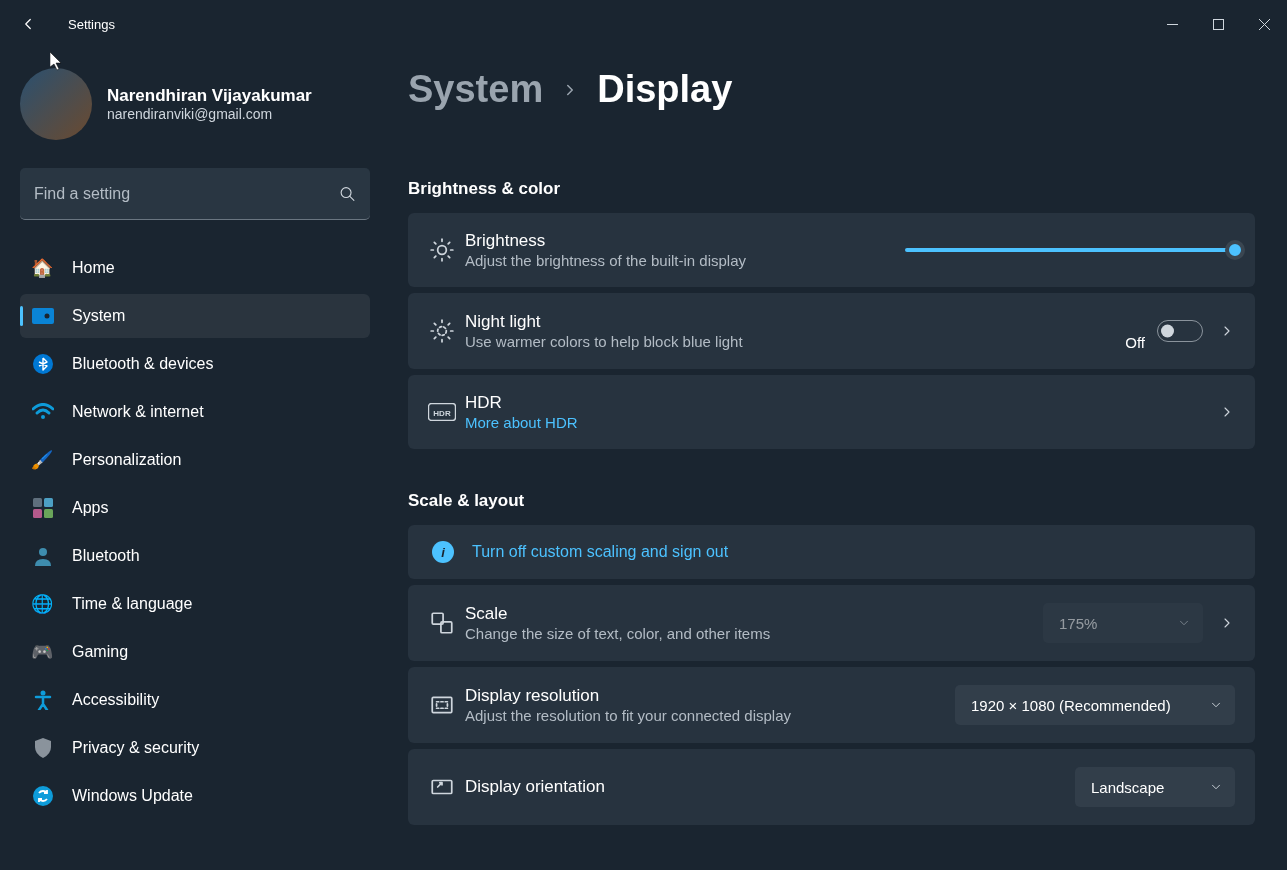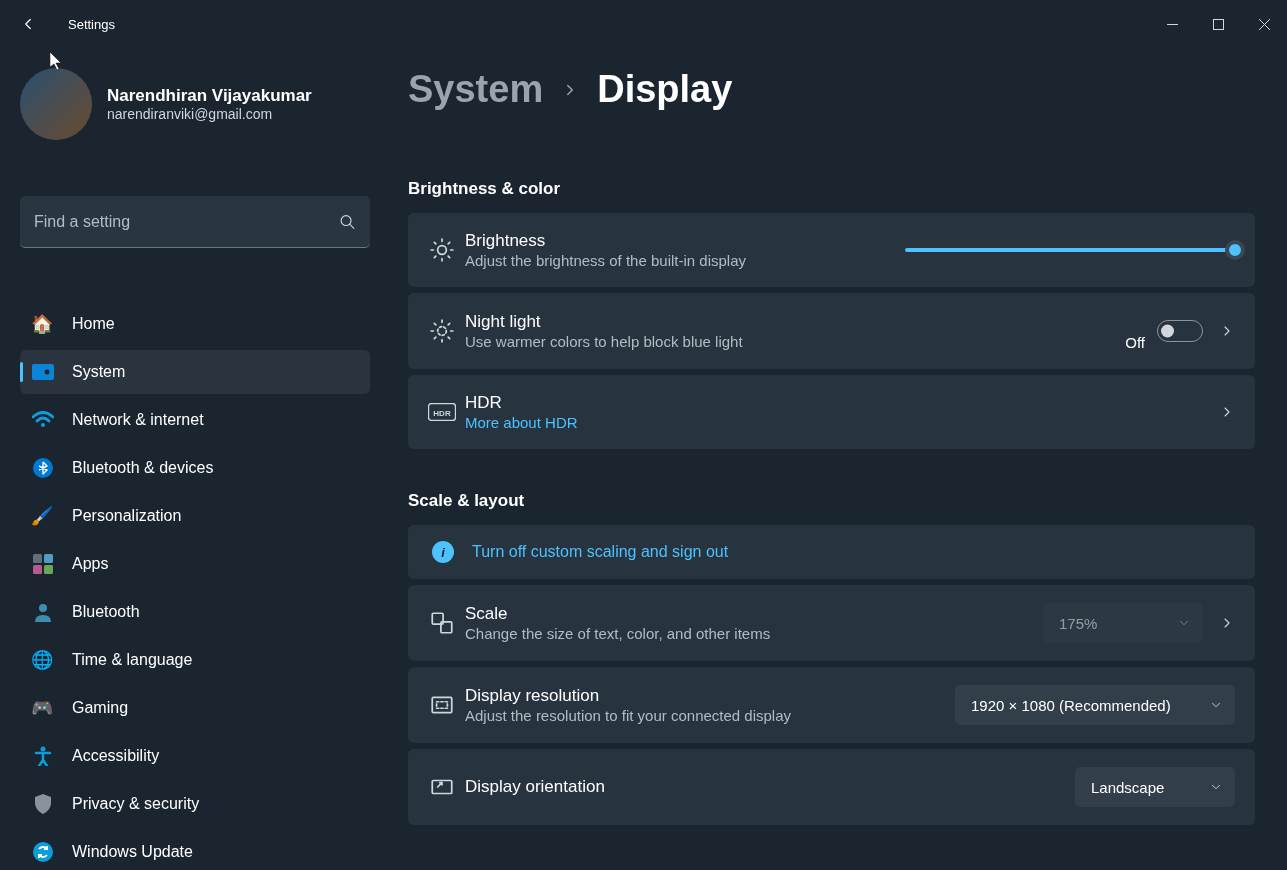--- a/index.html
+++ b/index.html
@@ -8,21 +8,21 @@
 .titlebar { height: 48px; display: flex; align-items: center; justify-content: space-between; padding: 0 0 0 8px; }
 .titlebar-left { display: flex; align-items: center; gap: 20px; }
 .back-btn { width: 40px; height: 40px; display: flex; align-items: center; justify-content: center; cursor: pointer; border-radius: 4px; }
 .app-title { font-size: 13px; color: #ffffff; }
 .window-controls { display: flex; }
 .win-btn { width: 46px; height: 32px; display: flex; align-items: center; justify-content: center; cursor: pointer; color: #cfd6dd; }
 
 .cursor { position: absolute; top: 52px; left: 50px; z-index: 1000; pointer-events: none; }
 
 .layout { display: flex; height: calc(100% - 48px); }
-.sidebar { width: 390px; padding: 20px 20px 0 20px; display: flex; flex-direction: column; gap: 28px; }
+.sidebar { width: 390px; padding: 20px 20px 0 20px; display: flex; flex-direction: column; }
 .user-block { display: flex; align-items: center; gap: 15px; margin-bottom: 28px; }
 .avatar { width: 72px; height: 72px; border-radius: 50%; background: linear-gradient(135deg, #2a5070 0%, #6b4a2f 100%); }
 .user-name { font-size: 17px; font-weight: 600; color: #ffffff; }
 .user-email { font-size: 14px; color: #cfd6dd; }
 
 .search-box { position: relative; margin-bottom: 26px; }
 .search-input { width: 100%; height: 52px; background: #293642; border: none; border-bottom: 1px solid #6a7681; border-radius: 5px; padding: 0 44px 0 14px; color: #ffffff; font-size: 16px; outline: none; }
 .search-input::placeholder { color: #b3bcc5; }
 .search-ic { position: absolute; right: 14px; top: 50%; transform: translateY(-50%); color: #cfd6dd; }
 
@@ -136,36 +136,36 @@
         <span class="nav-icon">
             <svg width="22" height="16" viewBox="0 0 22 16">
               <rect x="0" y="0" width="22" height="16" rx="2" fill="#0a84d6"></rect>
               <circle cx="15" cy="8" r="2.5" fill="#1a2530"></circle>
             </svg>
           </span>
         <span class="nav-label">System</span>
       </div>
       <div class="nav-item">
         <span class="nav-icon">
+            <svg width="20" height="20">
+              <circle cx="10" cy="10" r="10" fill="#0078d4"></circle>
+              <path d="M10 4 L10 16 L14 12 L6 8 M10 4 L14 8 L6 12" stroke="#fff" stroke-width="1.4" fill="none" stroke-linejoin="round"></path>
+            </svg>
+          </span>
+        <span class="nav-label">Bluetooth &amp; devices</span>
+      </div>
+      <div class="nav-item">
+        <span class="nav-icon">
             <svg width="22" height="18" viewBox="0 0 22 18">
               <path d="M1 6 Q11 -3 21 6" stroke="#0e9cda" stroke-width="3" fill="none" stroke-linecap="round"></path>
               <path d="M5 10 Q11 4 17 10" stroke="#0e9cda" stroke-width="3" fill="none" stroke-linecap="round"></path>
               <circle cx="11" cy="14" r="2" fill="#0e9cda"></circle>
             </svg>
           </span>
         <span class="nav-label">Network &amp; internet</span>
-      </div>
-      <div class="nav-item">
-        <span class="nav-icon">
-            <svg width="20" height="20">
-              <circle cx="10" cy="10" r="10" fill="#0078d4"></circle>
-              <path d="M10 4 L10 16 L14 12 L6 8 M10 4 L14 8 L6 12" stroke="#fff" stroke-width="1.4" fill="none" stroke-linejoin="round"></path>
-            </svg>
-          </span>
-        <span class="nav-label">Bluetooth &amp; devices</span>
       </div>
       <div class="nav-item">
         <span class="nav-icon">🖌️</span>
         <span class="nav-label">Personalization</span>
       </div>
       <div class="nav-item">
         <span class="nav-icon">
             <svg width="20" height="20" viewBox="0 0 20 20">
               <rect x="0" y="0" width="9" height="9" rx="1.5" fill="#5f6f7d"></rect>
               <rect x="11" y="0" width="9" height="9" rx="1.5" fill="#4c9fc3"></rect>

